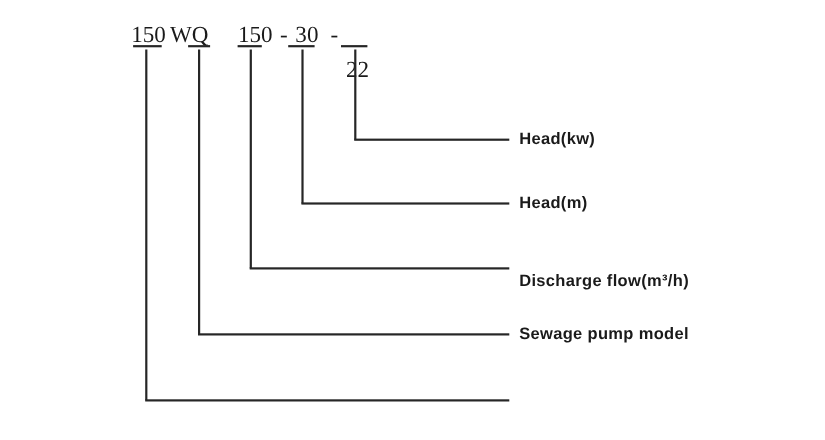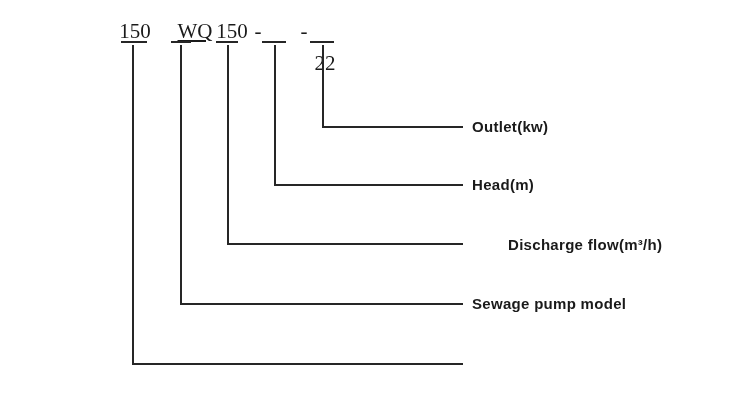--- a/index.html
+++ b/index.html
@@ -23,21 +23,21 @@
     width: 80px;
     height: 22px;
     text-align: center;
     font-family: "Liberation Serif", "DejaVu Serif", serif;
     font-size: 21px;
     line-height: 21px;
     color: #1a1a1a;
     white-space: nowrap;
   }
   .tok-1 { left: 95px;  }
-  .tok-2 { left: 155px; text-decoration: underline; }
+  .tok-2 { left: 132px; }
   .tok-3 { left: 192px; }
   .tok-4 { left: 239px; }
   .tok-5 { left: 285px; margin-top: 32px; }
   .dash {
     position: absolute;
     top: 21px;
     width: 40px;
     height: 22px;
     text-align: center;
     font-family: "Liberation Serif", "DejaVu Serif", serif;
@@ -91,51 +91,52 @@
     height: 18px;
     line-height: 18px;
     font-size: 15px;
     font-weight: bold;
     letter-spacing: 0.3px;
     color: #1a1a1a;
     white-space: nowrap;
   }
   .lbl-power     { top: 118px; }
   .lbl-head      { top: 176px; }
-  .lbl-discharge { top: 236px; margin-left: 36px; }
+  .lbl-discharge { top: 247px; }
   .lbl-sewage    { top: 295px; }
   .lbl-outlet    { top: 355px; }
 </style>
 </head>
 <body>
 
 <div class="canvas">
 
   <span class="tok tok-1">150</span>
   <span class="tok tok-2">WQ</span>
   <span class="tok tok-3">150</span>
   <span class="dash dash-1">-</span>
+  <span class="tok tok-4">30</span>
   <span class="dash dash-2">-</span>
   <span class="tok tok-5">22</span>
 
   <div class="underline u-1"></div>
   <div class="underline u-2"></div>
   <div class="underline u-3"></div>
   <div class="underline u-4"></div>
   <div class="underline u-5"></div>
 
   <div class="vline v-power"></div>
   <div class="hline h-power"></div>
   <div class="vline v-head"></div>
   <div class="hline h-head"></div>
   <div class="vline v-discharge"></div>
   <div class="hline h-discharge"></div>
   <div class="vline v-sewage"></div>
   <div class="hline h-sewage"></div>
   <div class="vline v-outlet"></div>
   <div class="hline h-outlet"></div>
 
-  <span class="callout-label lbl-power">Outlet(kw)</span>
+  <span class="callout-label lbl-power">Head(kw)</span>
   <span class="callout-label lbl-head">Head(m)</span>
   <span class="callout-label lbl-discharge">Discharge flow(m³/h)</span>
   <span class="callout-label lbl-sewage">Sewage pump model</span>
 
 </div>
 
 </body></html>

